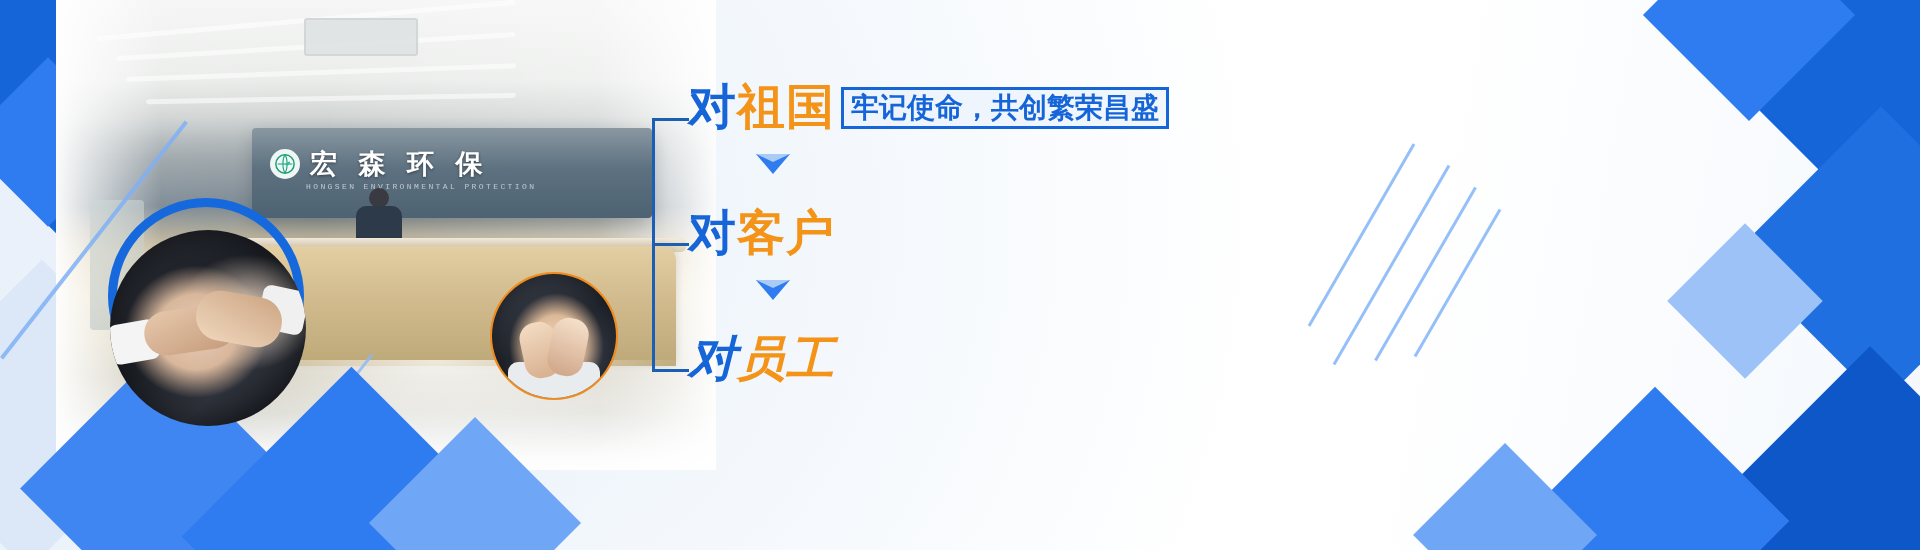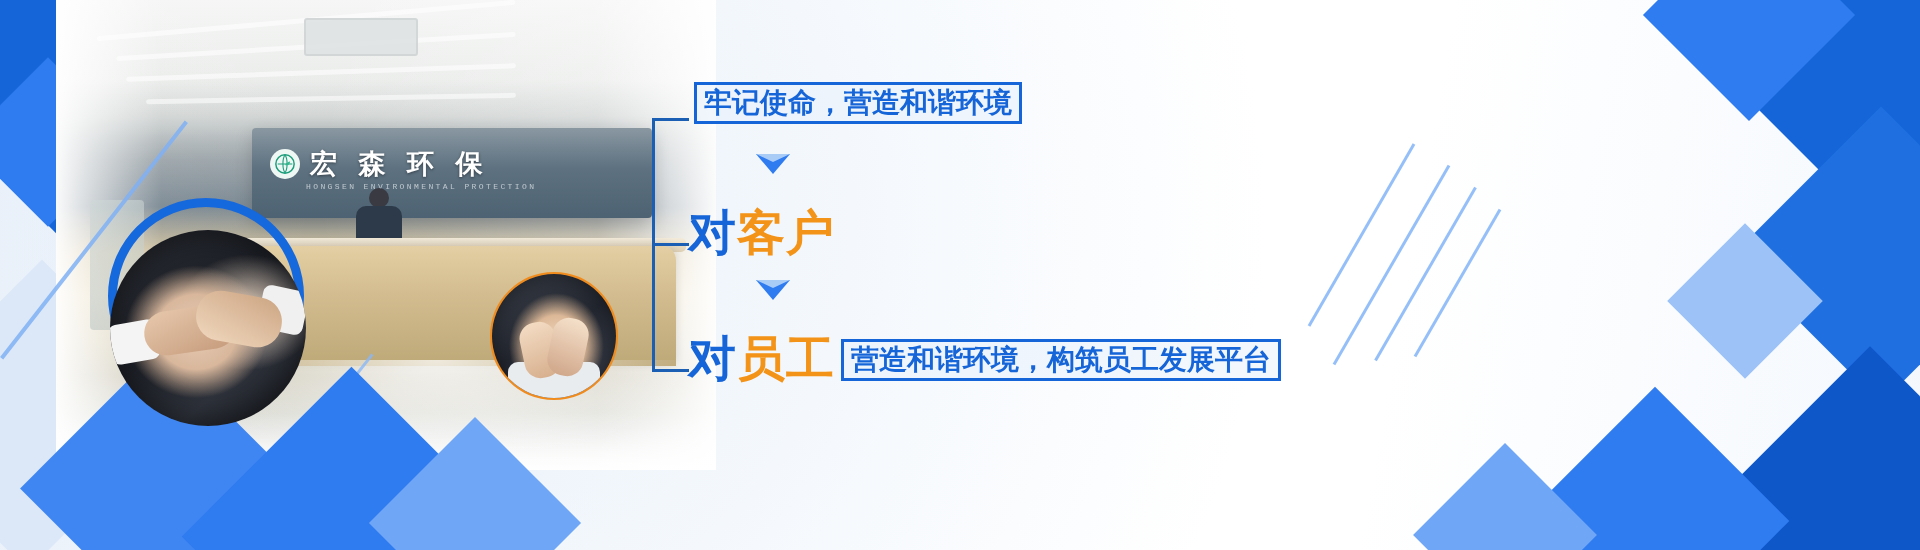--- a/index.html
+++ b/index.html
@@ -124,21 +124,21 @@
   .bracket{position:absolute;left:0;top:36px;width:34px;height:254px;
            border-left:3px solid #1a5fb4;}
   .bracket i{position:absolute;left:0;display:block;width:34px;height:3px;background:#1a5fb4;}
   .bracket i:nth-child(1){top:0;}
   .bracket i:nth-child(2){top:125px;}
   .bracket i:nth-child(3){top:251px;}
 
   .row{position:absolute;left:36px;display:flex;align-items:flex-end;white-space:nowrap;}
   .row-1{top:0;}
   .row-2{top:126px;justify-content:center;}
-  .row-3{top:252px;}
+  .row-3{top:252px;font-style:italic;}
 
   .head-cn{font-size:48px;line-height:1;font-weight:700;letter-spacing:1px;
            font-family:"DejaVu Sans","Liberation Sans",sans-serif;}
   .head-cn .b{color:#1565d8;}
   .head-cn .o{color:#f39419;}
 
   .tagbox{
     margin-left:6px;margin-bottom:1px;
     border:3px solid #1565d8;
     background:rgba(232,241,252,.55);
@@ -239,34 +239,34 @@
     <div class="bracket">
       <i></i>
         <i></i>
         <i></i>
     </div>
 
     <div class="arrow arrow-1"></div>
     <div class="arrow arrow-2"></div>
 
     <div class="row row-1">
+      <div class="head-cn">
+        <span class="b">对</span><span class="o">祖国</span>
+      </div>
       <div class="tagbox">
-        <span>牢记使命，营造和谐环境</span>
+        <span>牢记使命，共创繁荣昌盛</span>
       </div>
     </div>
 
     <div class="row row-2">
       <div class="head-cn">
         <span class="b">对</span><span class="o">客户</span>
       </div>
     </div>
 
     <div class="row row-3">
       <div class="head-cn">
         <span class="b">对</span><span class="o">员工</span>
       </div>
-      <div class="tagbox">
-        <span>营造和谐环境，构筑员工发展平台</span>
-      </div>
     </div>
 
   </div>
 </div>
 
 </body></html>

